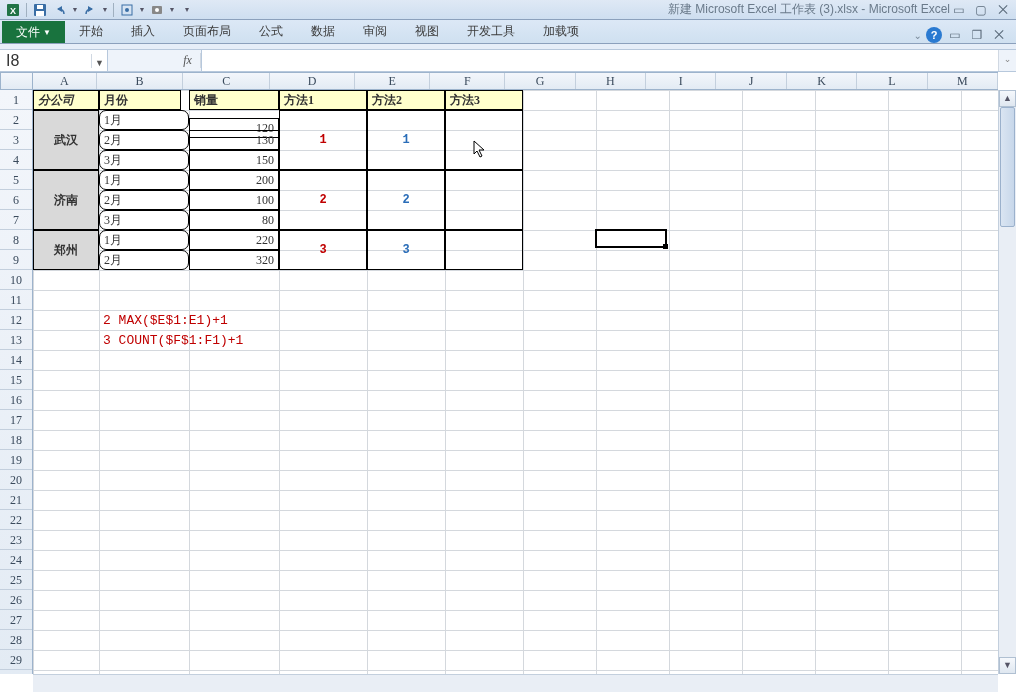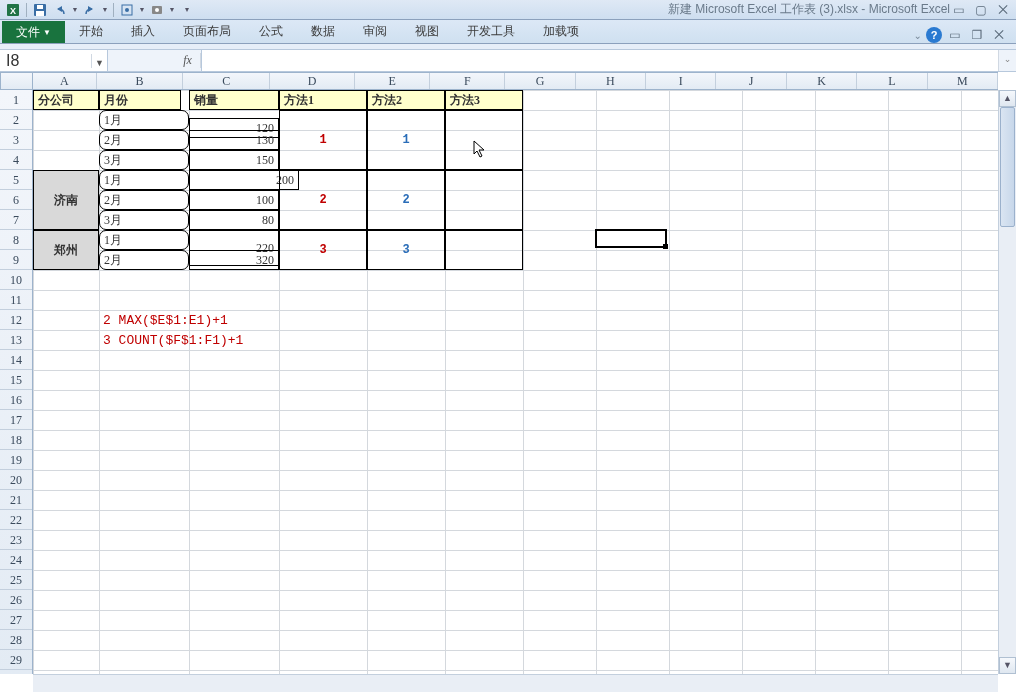--- a/index.html
+++ b/index.html
@@ -253,48 +253,49 @@
         <div class="gridline-h" style="top: 400px;"></div>
         <div class="gridline-h" style="top: 420px;"></div>
         <div class="gridline-h" style="top: 440px;"></div>
         <div class="gridline-h" style="top: 460px;"></div>
         <div class="gridline-h" style="top: 480px;"></div>
         <div class="gridline-h" style="top: 500px;"></div>
         <div class="gridline-h" style="top: 520px;"></div>
         <div class="gridline-h" style="top: 540px;"></div>
         <div class="gridline-h" style="top: 560px;"></div>
         <div class="gridline-h" style="top: 580px;"></div>
-        <div class="cell hdr bord" style="left: 0px; top: 0px; width: 66px; height: 20px;">分公司</div>
+        <div class="cell hdr bord" style="left: 0px; top: 0px; width: 66px; height: 20px; font-style: italic;">分公司</div>
         <div class="cell hdr bord" style="left: 66px; top: 0px; width: 82px; height: 20px;">月份</div>
         <div class="cell hdr bord" style="left: 156px; top: 0px; width: 90px; height: 20px;">销量</div>
         <div class="cell hdr bord" style="left: 246px; top: 0px; width: 88px; height: 20px;">方法1</div>
         <div class="cell hdr bord" style="left: 334px; top: 0px; width: 78px; height: 20px;">方法2</div>
         <div class="cell hdr bord" style="left: 412px; top: 0px; width: 78px; height: 20px;">方法3</div>
+        <div class="cell merged-city bord" style="left: 0px; top: 20px; width: 66px; height: 60px;">武汉</div>
         <div class="cell left-txt bord" style="left: 66px; top: 20px; width: 90px; height: 20px;">1月</div>
         <div class="cell num bord" style="left: 156px; top: 20px; width: 90px; height: 20px; margin-top: 8px;">120</div>
         <div class="cell left-txt bord" style="left: 66px; top: 40px; width: 90px; height: 20px;">2月</div>
         <div class="cell num bord" style="left: 156px; top: 40px; width: 90px; height: 20px;">130</div>
         <div class="cell left-txt bord" style="left: 66px; top: 60px; width: 90px; height: 20px;">3月</div>
         <div class="cell num bord" style="left: 156px; top: 60px; width: 90px; height: 20px;">150</div>
         <div class="cell method-red bord" style="left: 246px; top: 20px; width: 88px; height: 60px;">1</div>
         <div class="cell method-blue bord" style="left: 334px; top: 20px; width: 78px; height: 60px;">1</div>
         <div class="cell bord" style="left: 412px; top: 20px; width: 78px; height: 60px;"></div>
         <div class="cell merged-city bord" style="left: 0px; top: 80px; width: 66px; height: 60px;">济南</div>
         <div class="cell left-txt bord" style="left: 66px; top: 80px; width: 90px; height: 20px;">1月</div>
-        <div class="cell num bord" style="left: 156px; top: 80px; width: 110px; height: 20px;">200</div>
+        <div class="cell num bord" style="left: 156px; top: 80px; width: 90px; height: 20px;">200</div>
         <div class="cell left-txt bord" style="left: 66px; top: 100px; width: 90px; height: 20px;">2月</div>
         <div class="cell num bord" style="left: 156px; top: 100px; width: 90px; height: 20px;">100</div>
         <div class="cell left-txt bord" style="left: 66px; top: 120px; width: 90px; height: 20px;">3月</div>
         <div class="cell num bord" style="left: 156px; top: 120px; width: 90px; height: 20px;">80</div>
         <div class="cell method-red bord" style="left: 246px; top: 80px; width: 88px; height: 60px;">2</div>
         <div class="cell method-blue bord" style="left: 334px; top: 80px; width: 78px; height: 60px;">2</div>
         <div class="cell bord" style="left: 412px; top: 80px; width: 78px; height: 60px;"></div>
         <div class="cell merged-city bord" style="left: 0px; top: 140px; width: 66px; height: 40px;">郑州</div>
         <div class="cell left-txt bord" style="left: 66px; top: 140px; width: 90px; height: 20px;">1月</div>
-        <div class="cell num bord" style="left: 156px; top: 140px; width: 90px; height: 36px; padding-left: 36px;">220</div>
+        <div class="cell num bord" style="left: 156px; top: 140px; width: 90px; height: 20px; padding-left: 36px;">220</div>
         <div class="cell left-txt bord" style="left: 66px; top: 160px; width: 90px; height: 20px;">2月</div>
         <div class="cell num bord" style="left: 156px; top: 160px; width: 90px; height: 20px;">320</div>
         <div class="cell method-red bord" style="left: 246px; top: 140px; width: 88px; height: 40px;">3</div>
         <div class="cell method-blue bord" style="left: 334px; top: 140px; width: 78px; height: 40px;">3</div>
         <div class="cell bord" style="left: 412px; top: 140px; width: 78px; height: 40px;"></div>
         <div class="cell formula-note" style="left: 66px; top: 220px; width: 424px; height: 20px;">2 MAX($E$1:E1)+1</div>
         <div class="cell formula-note" style="left: 66px; top: 240px; width: 424px; height: 20px;">3 COUNT($F$1:F1)+1</div>
         <div class="cell-selection" style="left: 562px; top: 139px; width: 72px; height: 19px;">
           <div class="handle"></div>
         </div>

